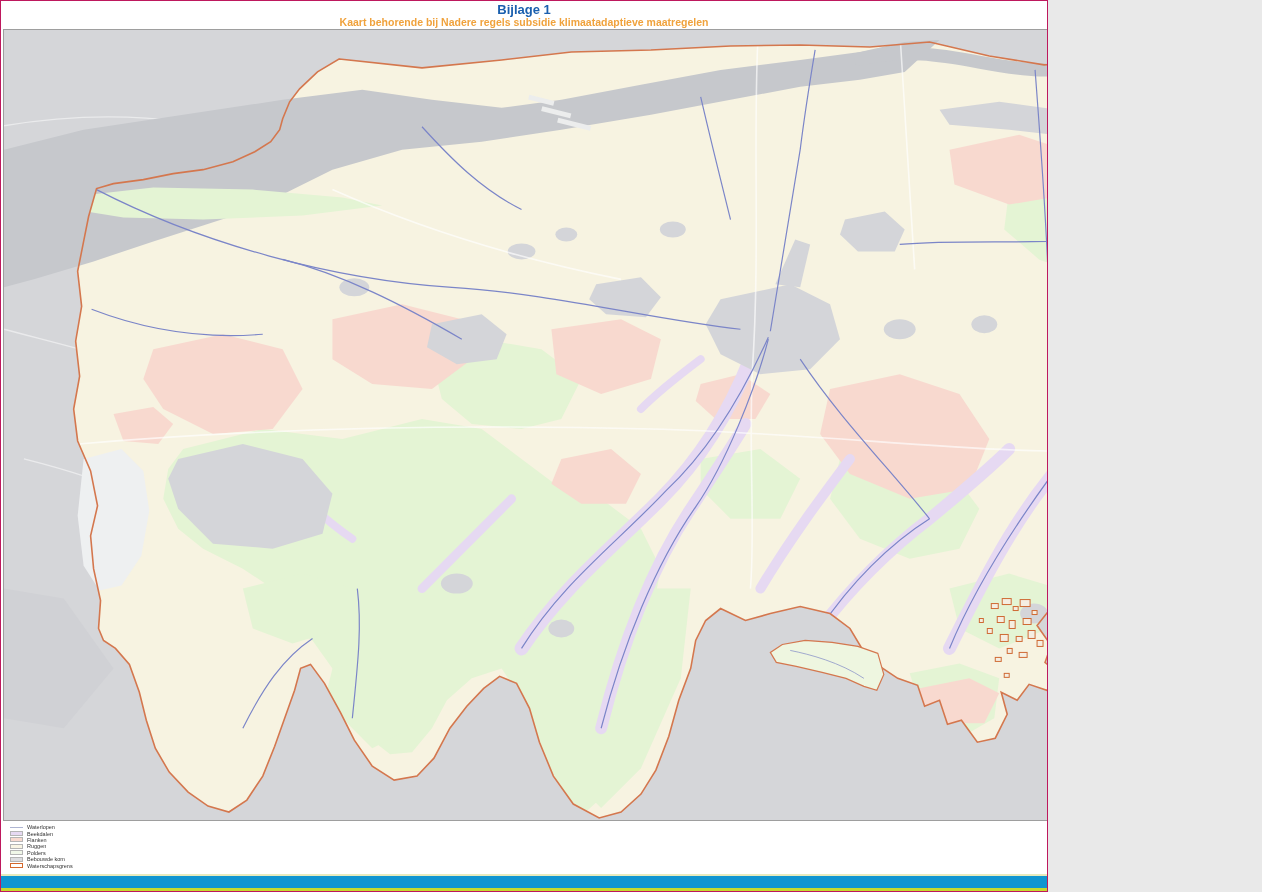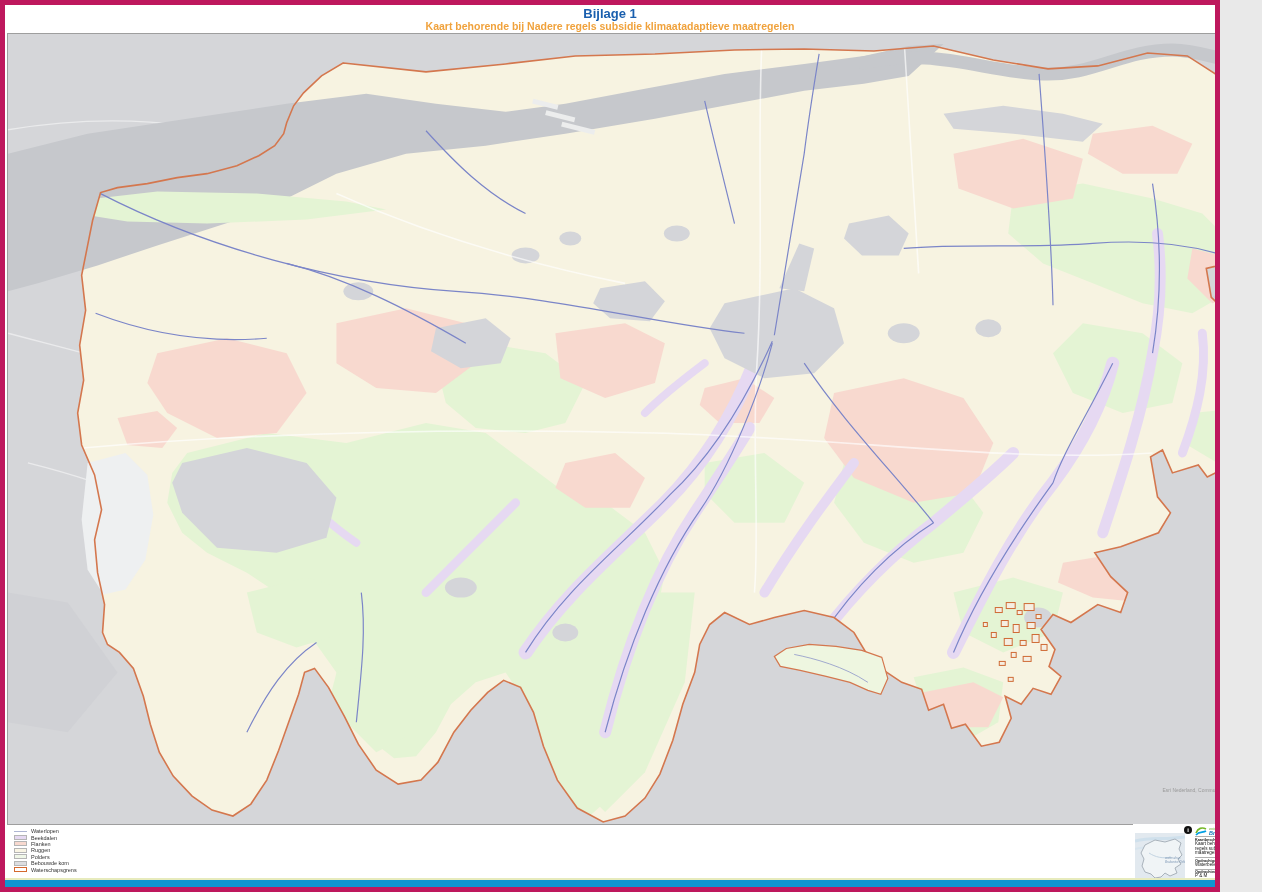--- a/index.html
+++ b/index.html
@@ -1,20 +1,20 @@
 <!DOCTYPE html>
 <html><head>
 <meta charset="utf-8">
 <style>
   html,body{margin:0;padding:0;background:#e9e9e9;}
   *{box-sizing:border-box;}
   .page{
-    position:relative;width:1220px;height:892px;background:#ffffff;
+    position:relative;width:1048px;height:892px;background:#ffffff;
     font-family:"Liberation Sans",sans-serif;overflow:hidden;
-    border:5px solid #be185d;
+    border:1px solid #be185d;
   }
   
   .hdr{position:absolute;top:0;left:0;width:100%;height:28px;text-align:center;background:#fff;}
   .hdr-title{font-size:13px;font-weight:bold;color:#1a5fae;line-height:14px;margin-top:2px;}
   .hdr-sub{font-size:10.5px;font-weight:bold;color:#f0a23c;line-height:11px;}
   
   .mapwrap{position:absolute;top:28px;left:2px;width:1258px;height:792px;border:1px solid #9e9e9e;background:#d5d6d9;}
   .mapwrap svg{display:block;}
   
   .legend{position:absolute;left:9px;top:823px;}

